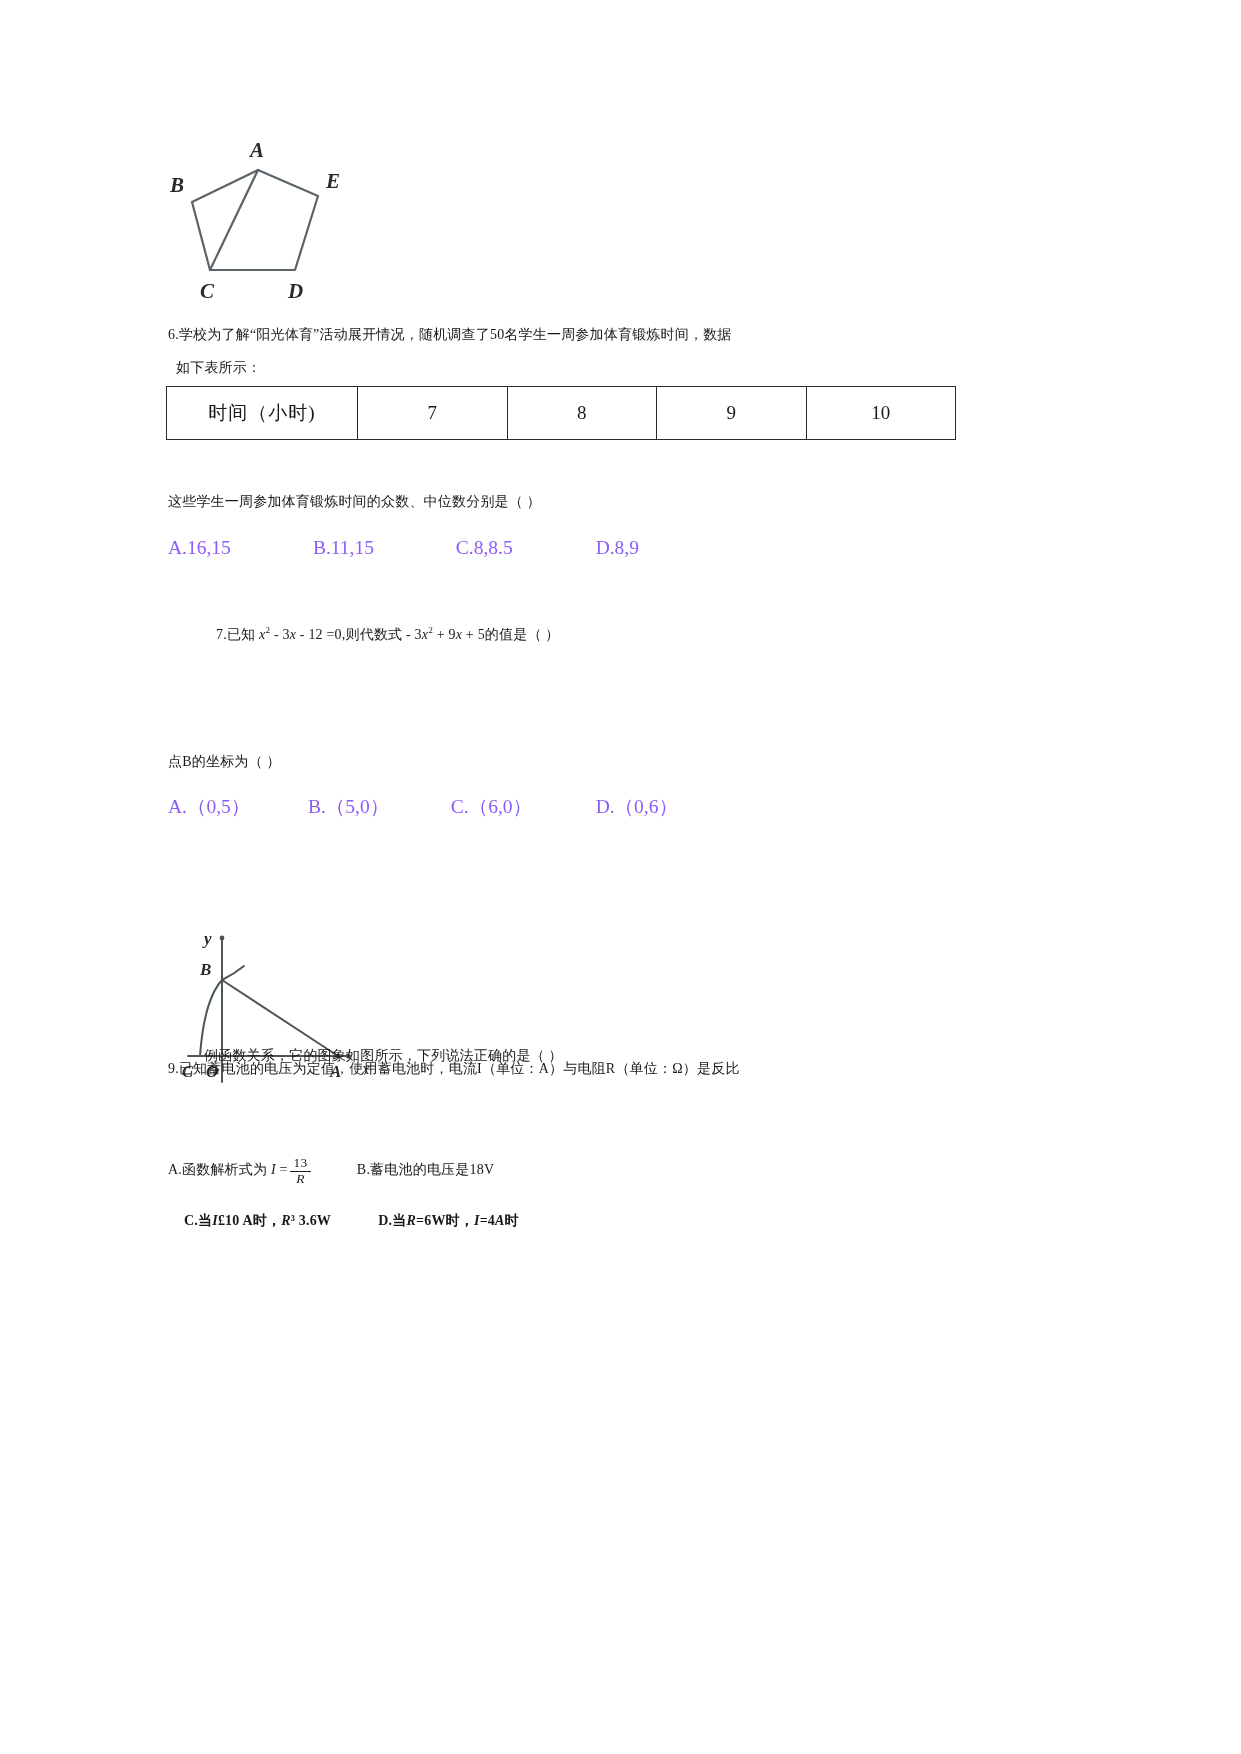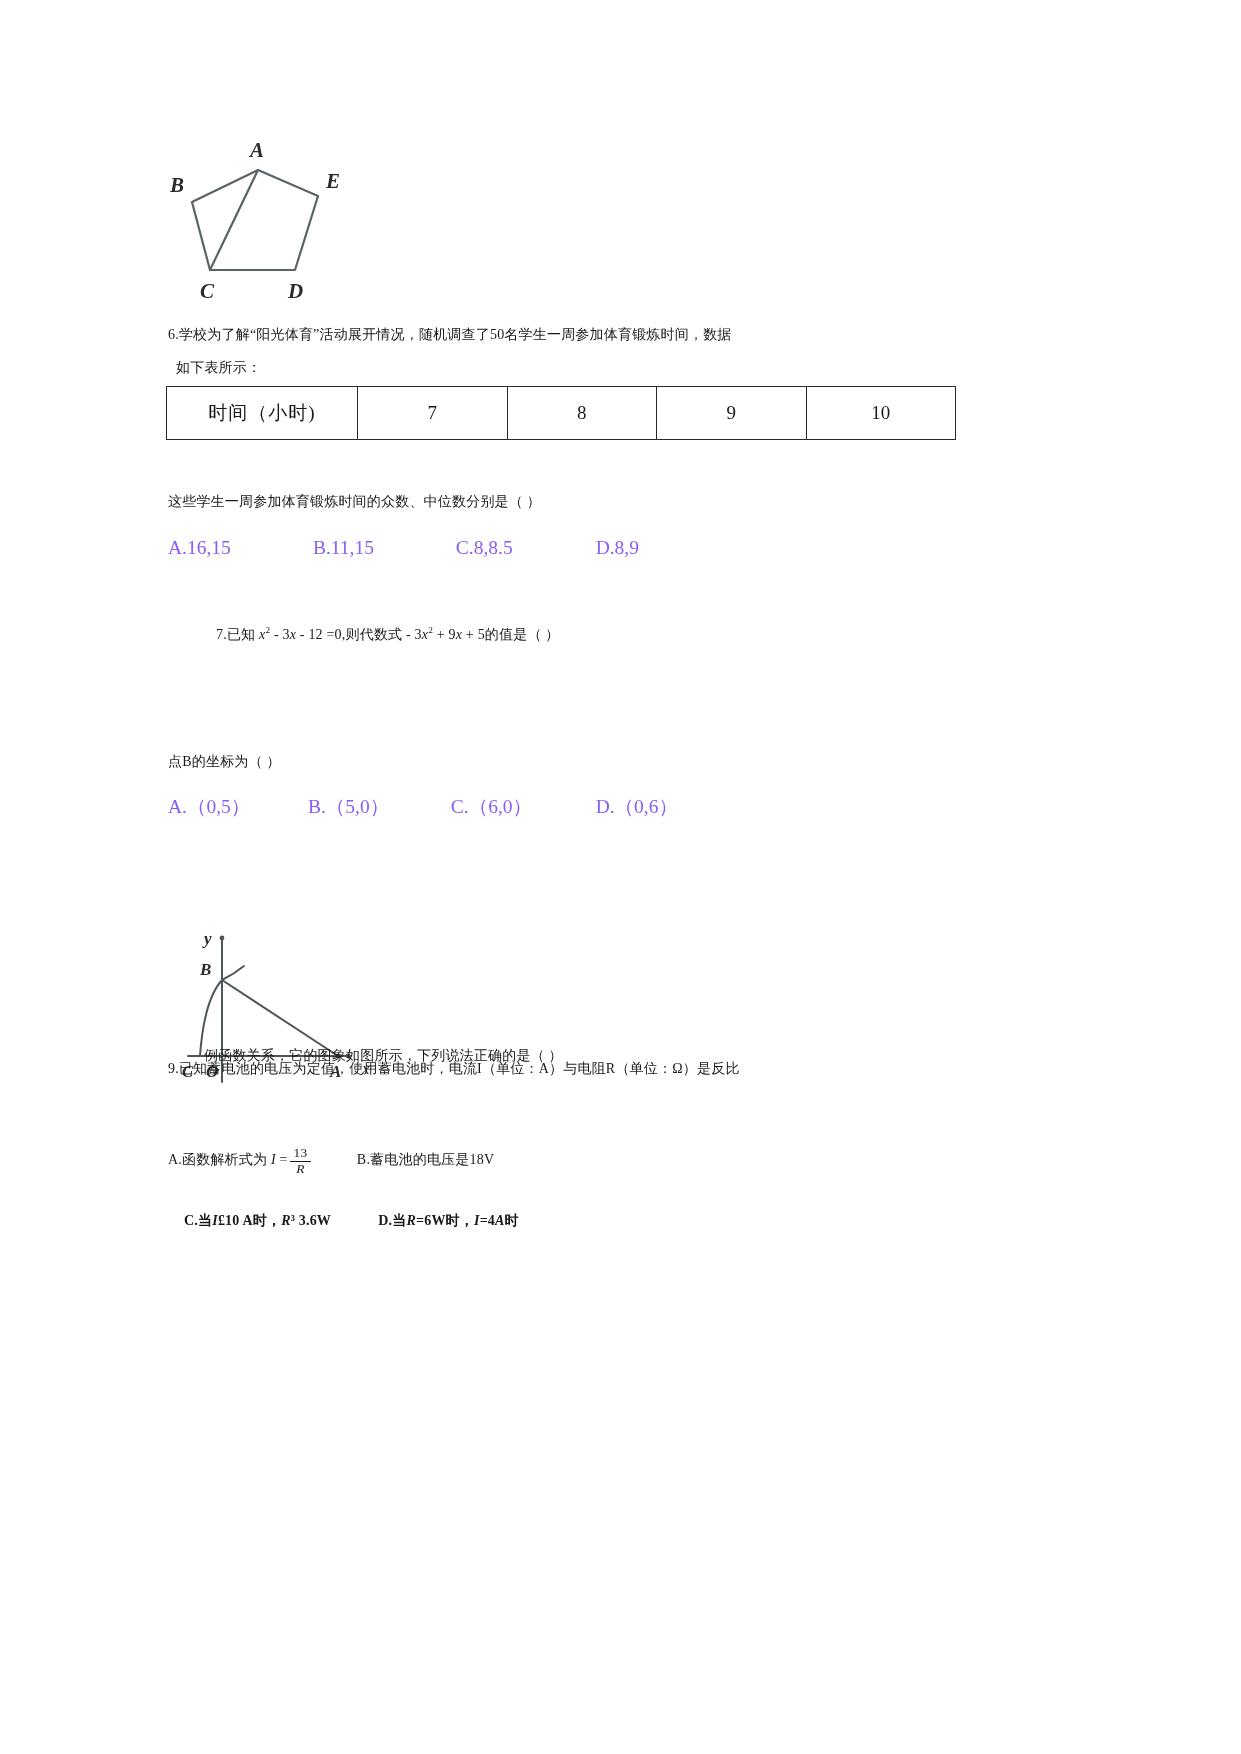--- a/index.html
+++ b/index.html
@@ -81,21 +81,21 @@
   }
   .fig-axes svg { display: block; }
 
   
   .frac {
     display: inline-block;
     vertical-align: -0.62em;
     text-align: center;
     font-size: 0.96em;
     line-height: 1.08;
-    margin: 8px 2px;
+    margin: 18px 2px;
   }
   .frac .num { display: block; padding: 0 4px; }
   .frac .den { display: block; border-top: 1.4px solid #191919; padding: 0 4px; }
 
   .lbl-ital { font-style: italic; }
 </style>
 </head>
 <body>
 
 <div class="page">

